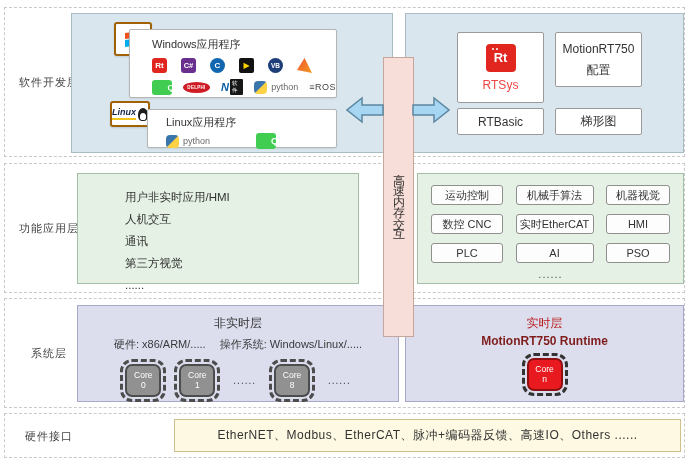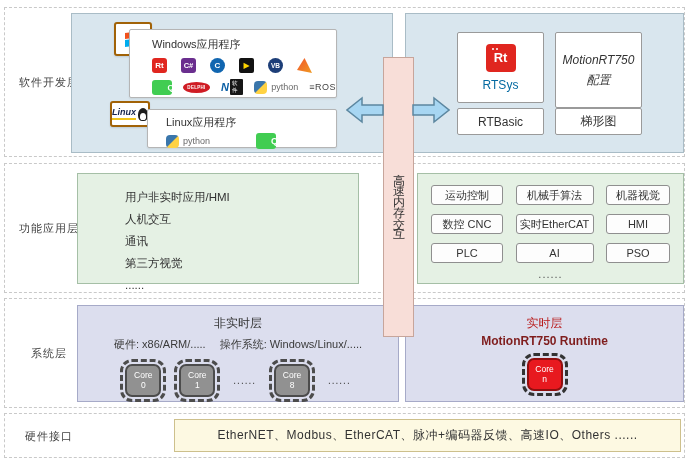--- a/index.html
+++ b/index.html
@@ -167,23 +167,23 @@
             <span class="py-label">python</span>
           </span>
           <span class="appicon ic-qt" style="margin-left:40px; width:18px; height:16px; font-size:9px;">Qt</span>
         </div>
       </div>
     </div>
 
     <div class="panel blue boxB1">
       <div class="card centered-col" style="left:51px; top:18px; width:87px; height:71px;">
         <span class="rtsys-icon">Rt</span>
-        <span style="font-size:12px; color:#0369a1;">RTSys</span>
-      </div>
-      <div class="card centered-col" style="left:149px; top:18px; width:87px; height:76px;font-style:italic;">
+        <span style="font-size:12px; color:#ef4444;">RTSys</span>
+      </div>
+      <div class="card centered-col" style="left:149px; top:18px; width:87px; height:55px;">
         <div class="cfg-line">
           <div>MotionRT750</div>
           <div>配置</div>
         </div>
       </div>
       <div class="btnlike" style="position:absolute; left:51px; top:94px; width:87px; height:27px;">RTBasic</div>
       <div class="btnlike" style="position:absolute; left:149px; top:94px; width:87px; height:27px;">梯形图</div>
     </div>
   </div>
 

